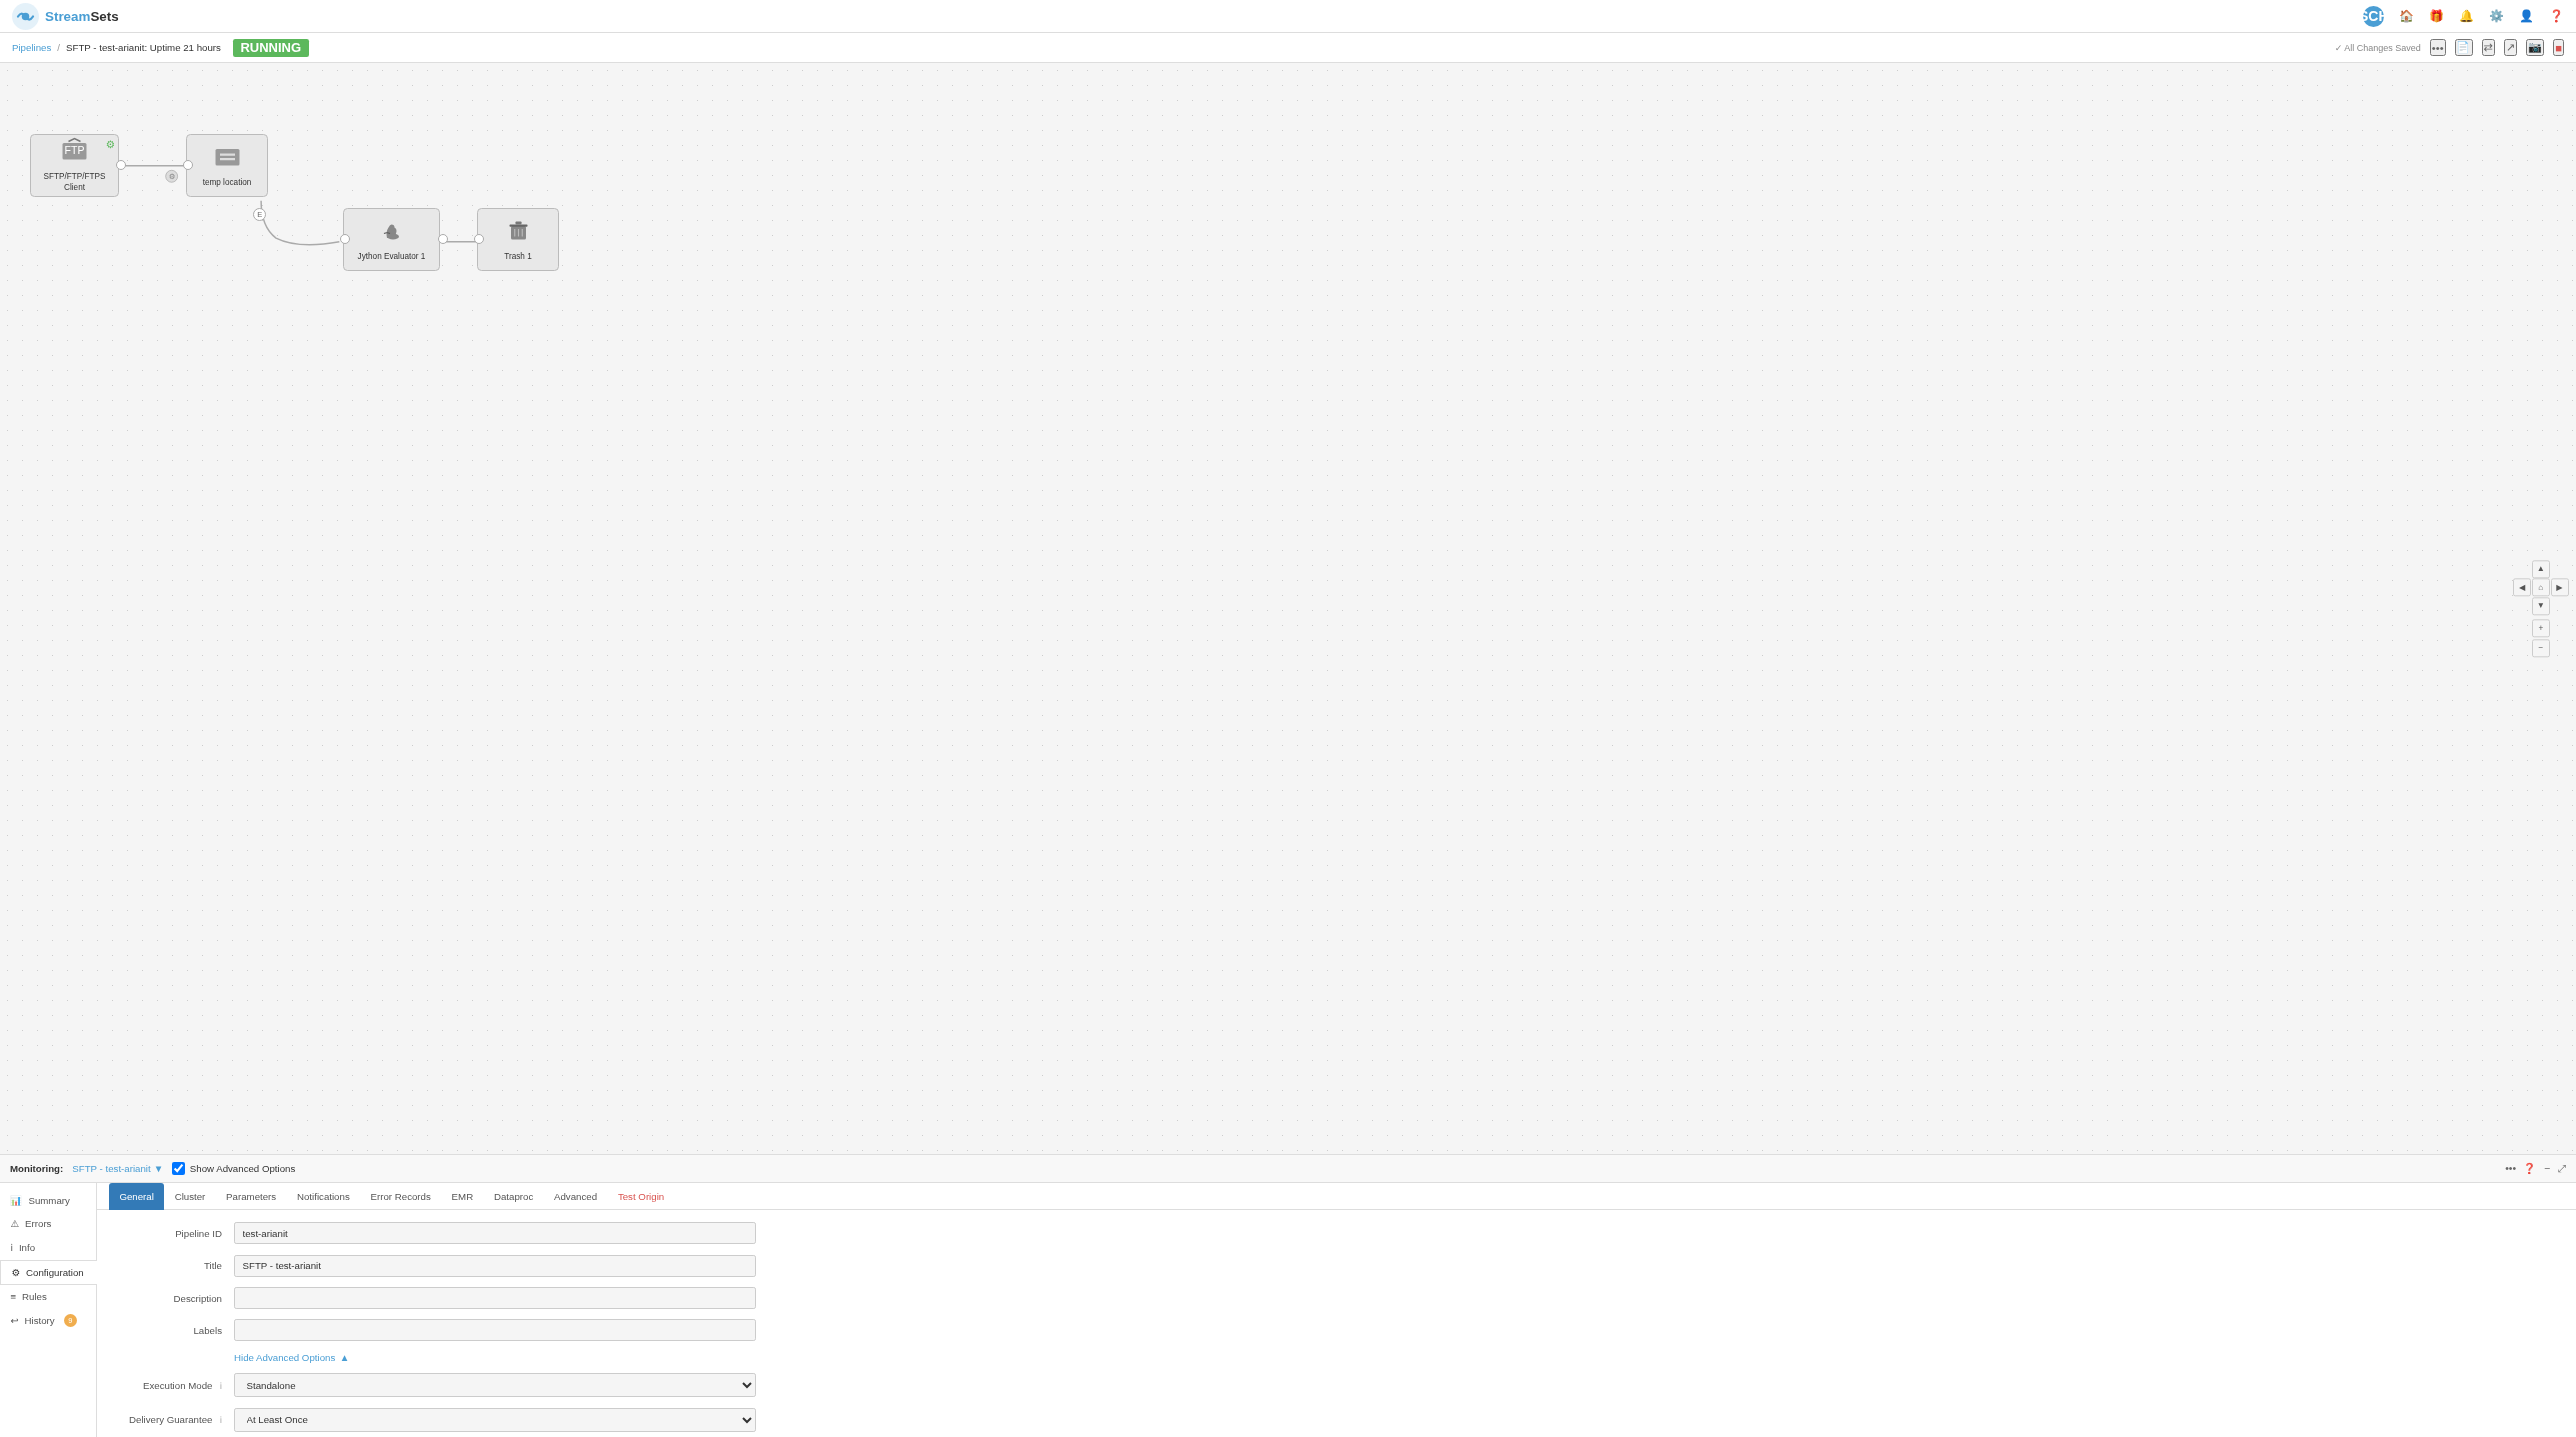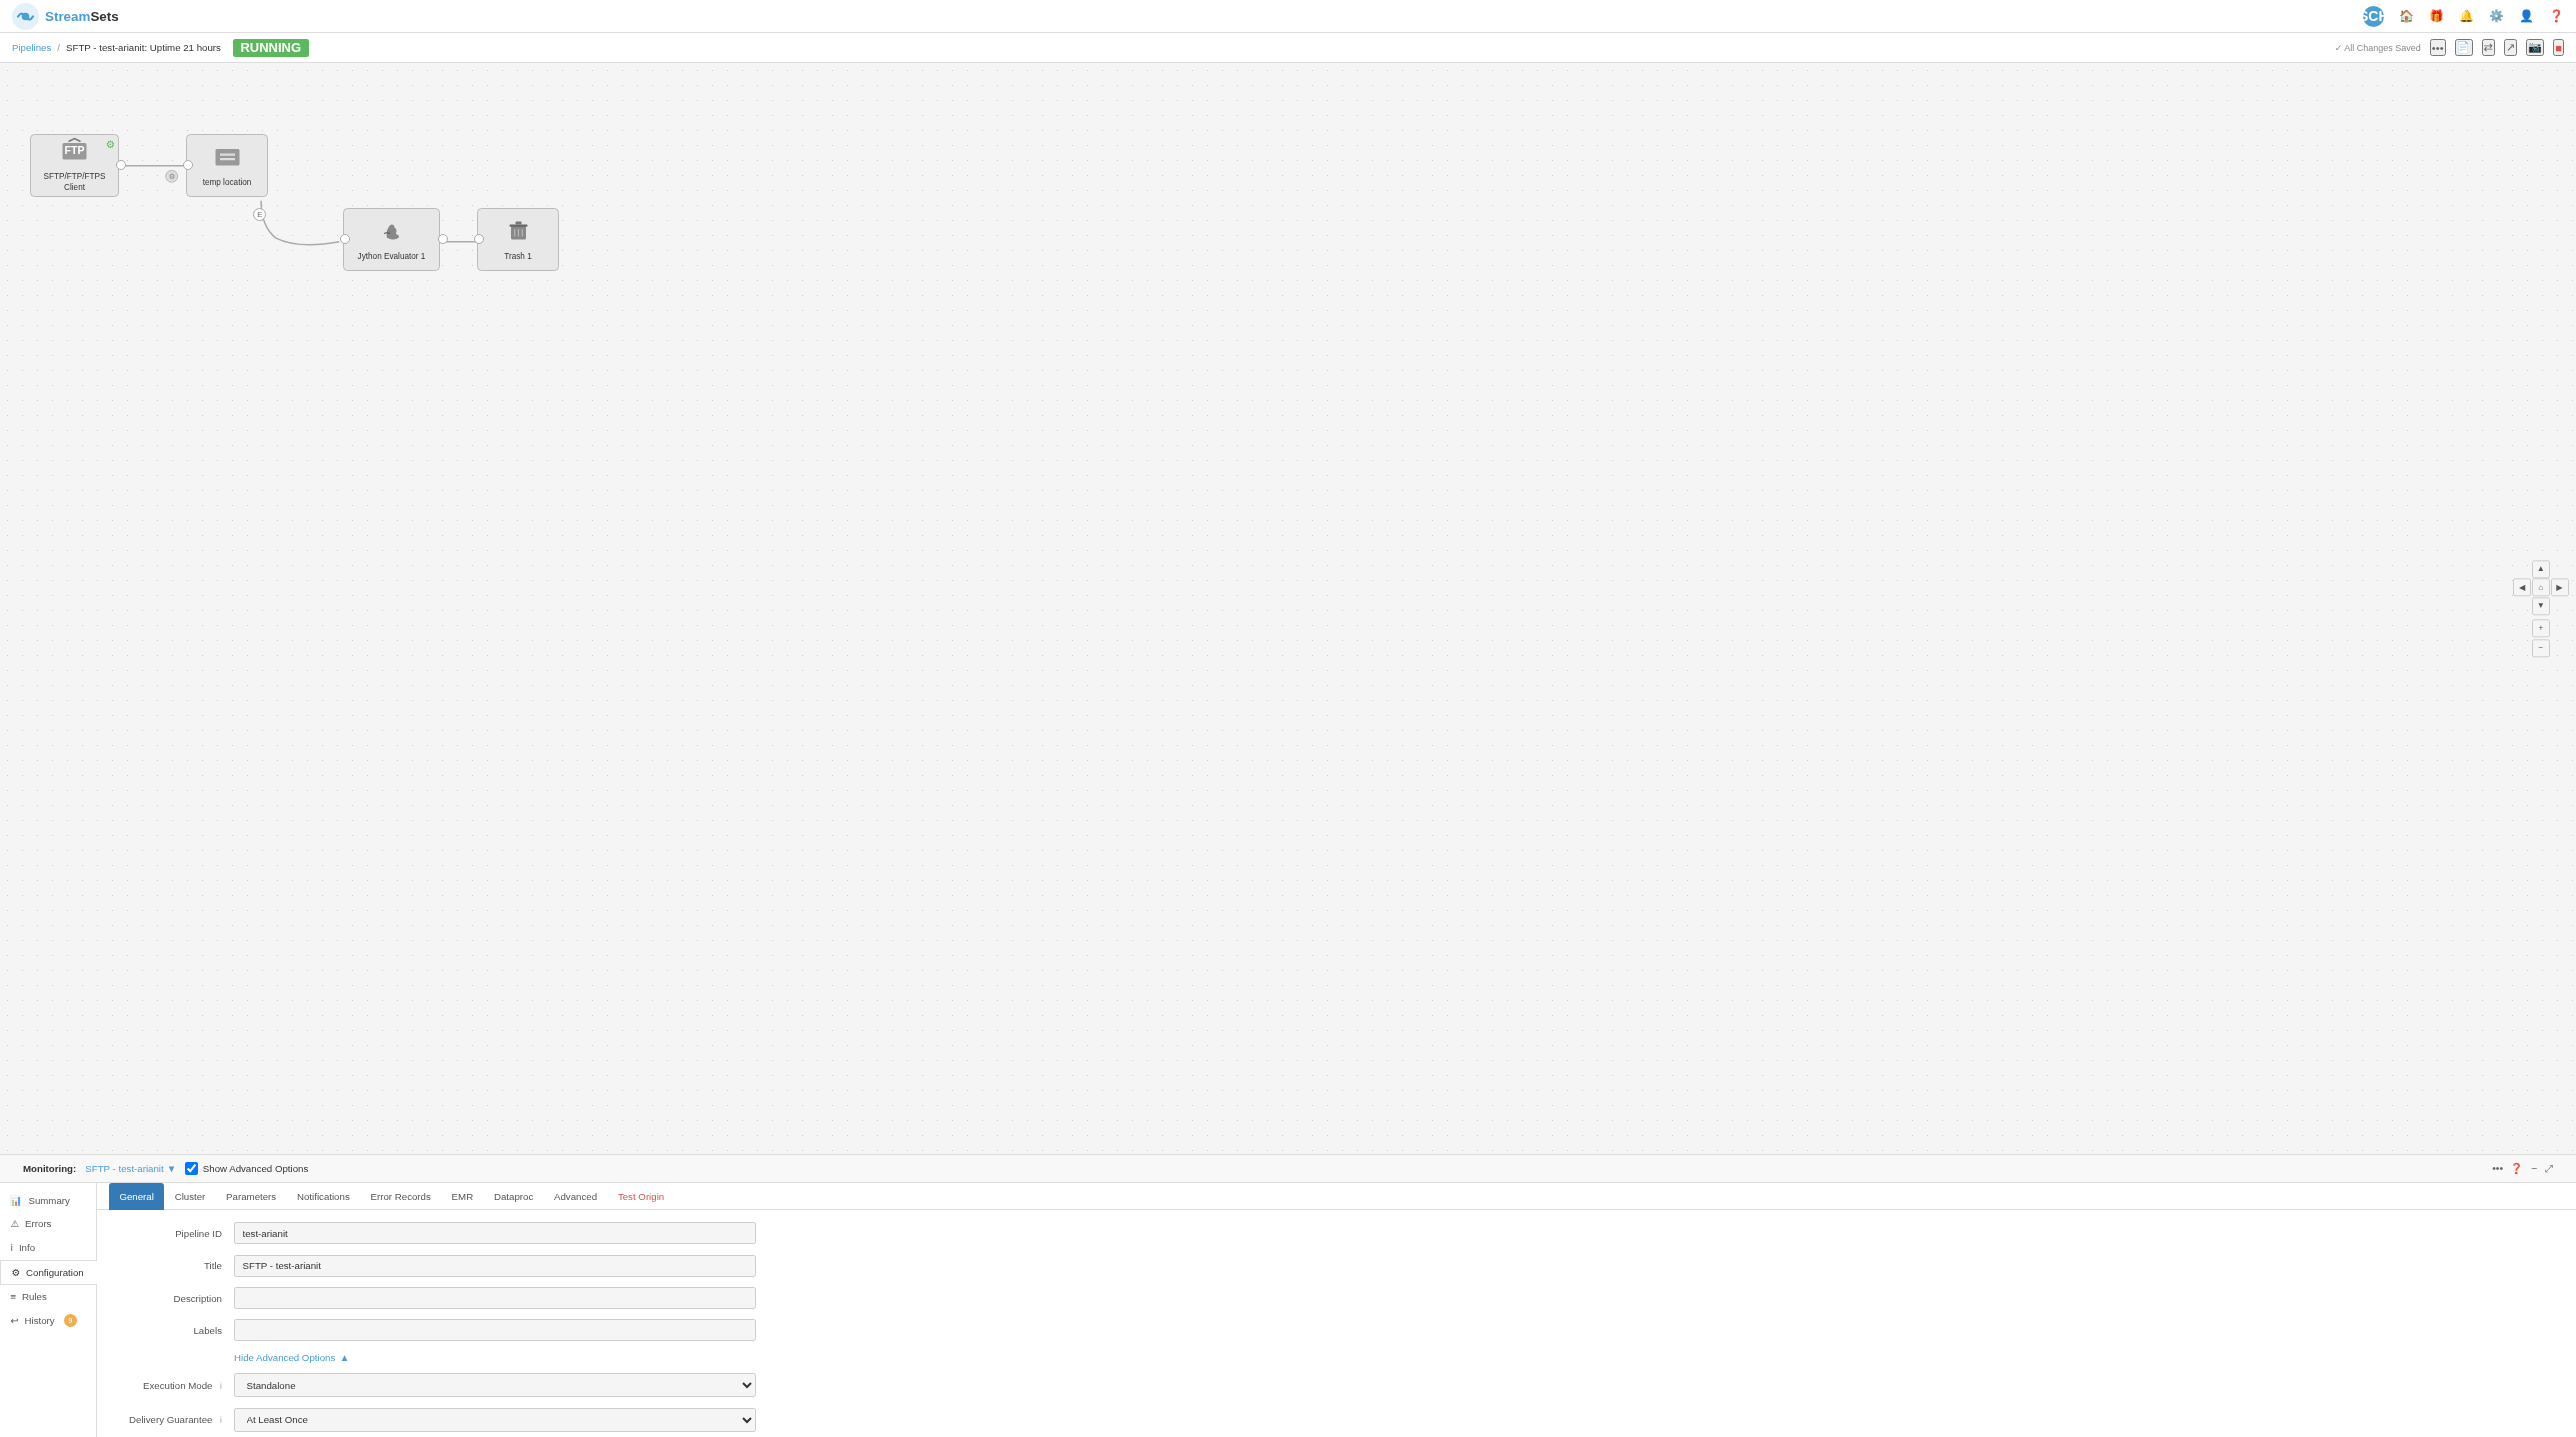--- a/index.html
+++ b/index.html
@@ -24,21 +24,21 @@
     .running-badge { background: #5cb85c; color: #fff; border-radius: 2.2px; padding: 1.5px 7.5px; font-size: 13px; font-weight: bold; margin-left: 6px; }
     .breadcrumb-right { margin-left: auto; display: flex; align-items: center; gap: 9px; color: #888; font-size: 9px; }
     .breadcrumb-right-icons { display: flex; gap: 9px; }
     .bicon { color: #666; cursor: pointer; font-size: 11.2px; }
 
     
     .canvas-area { flex: 1; background: #f5f5f5; background-image: radial-gradient(circle, #ccc 0.7px, transparent 0.7px); background-size: 15px 15px; position: relative; overflow: hidden; min-height: 149px; }
 
     
     .node { position: absolute; background: #e8e8e8; border: 0.7px solid #bbb; border-radius: 4.5px; display: flex; flex-direction: column; align-items: center; justify-content: center; padding: 6px; cursor: pointer; }
-    .node-icon { font-size: 21px; margin-bottom: 3px; font-weight: bold; }
+    .node-icon { font-size: 21px; margin-bottom: 3px; }
     .node-label { font-size: 8.2px; text-align: center; color: #333; line-height: 1.3; }
     .node-gear { position: absolute; top: 3px; right: 3px; color: #5cb85c; font-size: 10.4px; }
 
     .node-sftp { left: 30px; top: 71px; width: 89px; height: 63px; }
     .node-temp { left: 186px; top: 71px; width: 82px; height: 63px; }
     .node-jython { left: 343px; top: 145px; width: 97px; height: 63px; }
     .node-trash { left: 477px; top: 145px; width: 82px; height: 63px; }
 
     
     .connector { position: absolute; width: 10.4px; height: 10.4px; background: #fff; border: 1.5px solid #aaa; border-radius: 50%; }
@@ -49,21 +49,21 @@
 
     
     .nav-controls { position: absolute; right: 7.5px; top: 50%; transform: translateY(-50%); display: flex; flex-direction: column; align-items: center; gap: 1.5px; }
     .nav-control-cross { display: grid; grid-template-columns: 18px 18px 18px; grid-template-rows: 18px 18px 18px; gap: 0.7px; }
     .nav-btn { background: #f5f5f5; border: 0.7px solid #ccc; border-radius: 2.2px; width: 18px; height: 18px; display: flex; align-items: center; justify-content: center; cursor: pointer; font-size: 8.2px; color: #555; }
     .nav-btn.empty { background: transparent; border: none; }
     .zoom-controls { display: flex; flex-direction: column; gap: 1.5px; margin-top: 3px; }
 
     
     .bottom-panel { height: 283px; background: #fff; border-top: 1.5px solid #ddd; display: flex; flex-direction: column; flex-shrink: 0; }
-    .bottom-header { height: 28px; background: #f8f8f8; border-bottom: 0.7px solid #ddd; display: flex; align-items: center; padding: 0 23px; gap: 9px; }
+    .bottom-header { height: 28px; background: #f8f8f8; border-bottom: 0.7px solid #ddd; display: flex; align-items: center; padding: 0 10px; gap: 9px; }
     .monitoring-label { font-weight: 600; color: #333; font-size: 9.7px; }
     .pipeline-selector { color: #4a9ed4; font-size: 9.7px; cursor: pointer; display: flex; align-items: center; gap: 3px; }
     .show-advanced-cb { display: flex; align-items: center; gap: 4.5px; font-size: 9.7px; cursor: pointer; }
     .show-advanced-cb input { cursor: pointer; }
     .bottom-header-right { margin-left: auto; display: flex; align-items: center; gap: 7.5px; }
     .header-icon-btn { background: none; border: none; cursor: pointer; color: #666; font-size: 10.4px; }
 
     
     .bottom-content { display: flex; flex: 1; overflow: hidden; }
     .bottom-sidebar { width: 97px; background: #fff; border-right: 0.7px solid #ddd; padding: 6px 0; }

